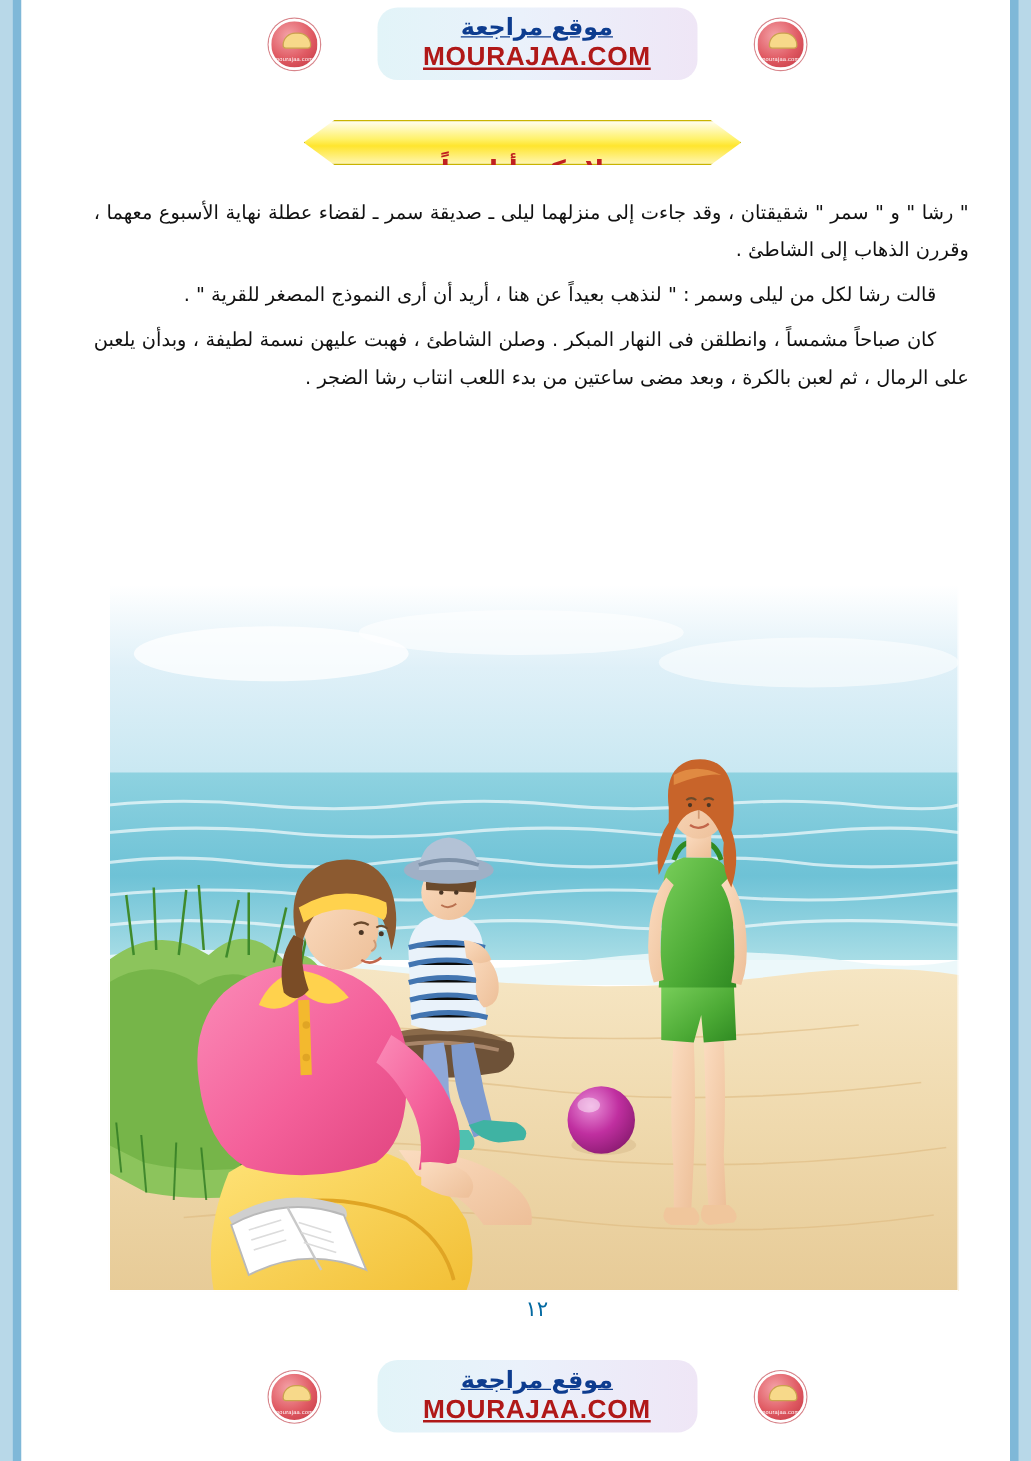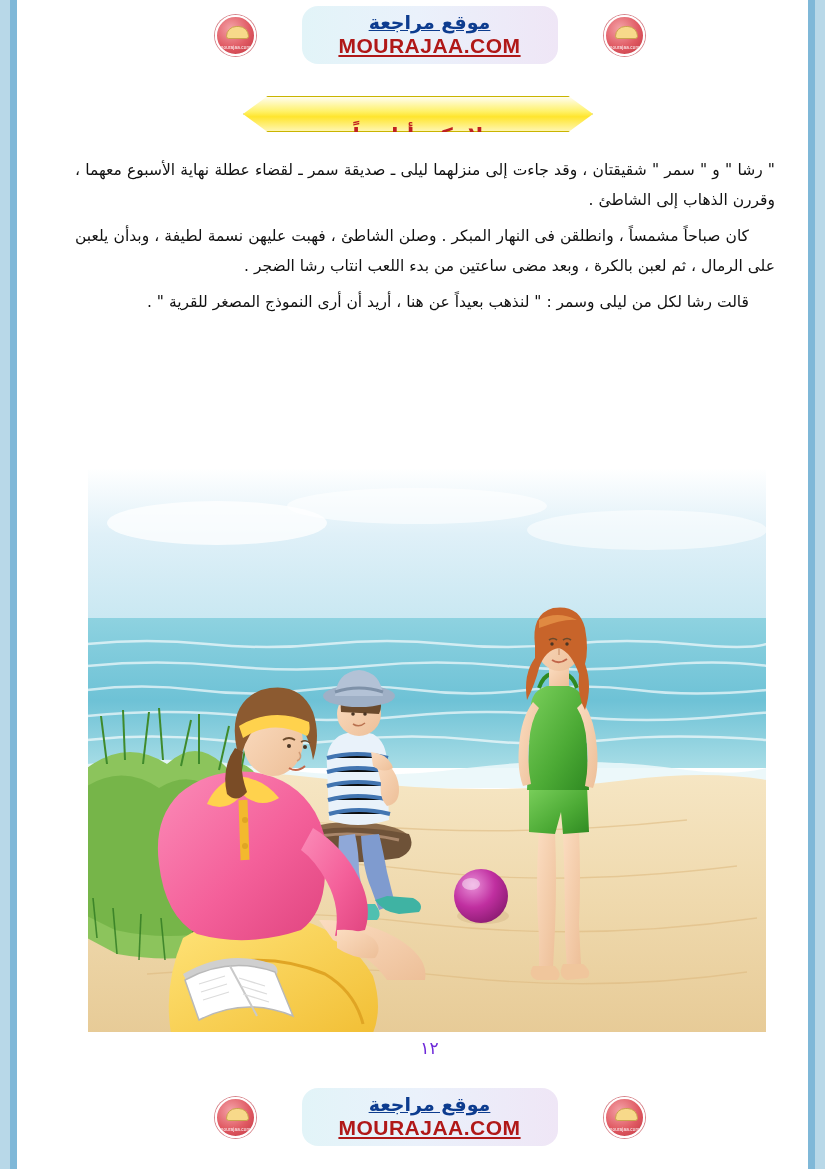--- a/index.html
+++ b/index.html
@@ -162,21 +162,21 @@
 
   
   .page-number {
     position: absolute;
     top: 1038px;
     left: 0;
     width: 745px;
     text-align: center;
     font-family: "DejaVu Sans", sans-serif;
     font-size: 17px;
-    color: #6d28d9;
+    color: #0369a1;
     direction: rtl;
   }
 </style>
 </head>
 <body>
 
 <div class="page-frame">
   <div class="page-inner">
 
     <div class="banner top">
@@ -195,22 +195,22 @@
     </div>
 
     <div class="title-wrap">
       <div class="ribbon">
         <span class="ribbon-text">لا تكن أنانيــاً</span>
       </div>
     </div>
 
     <div class="body-text">
       <p class="para no-indent">" رشا " و " سمر " شقيقتان ، وقد جاءت إلى منزلهما ليلى ـ صديقة سمر ـ لقضاء عطلة نهاية الأسبوع معهما ، وقررن الذهاب إلى الشاطئ .</p>
+      <p class="para">قالت رشا لكل من ليلى وسمر : " لنذهب بعيداً عن هنا ، أريد أن أرى النموذج المصغر للقرية " .</p>
       <p class="para">كان صباحاً مشمساً ، وانطلقن فى النهار المبكر . وصلن الشاطئ ، فهبت عليهن نسمة لطيفة ، وبدأن يلعبن على الرمال ، ثم لعبن بالكرة ، وبعد مضى ساعتين من بدء اللعب انتاب رشا الضجر .</p>
-      <p class="para">قالت رشا لكل من ليلى وسمر : " لنذهب بعيداً عن هنا ، أريد أن أرى النموذج المصغر للقرية " .</p>
     </div>
 
     <div class="illustration">
       <svg class="ill-svg" width="680" height="565" viewBox="0 0 680 565" xmlns="http://www.w3.org/2000/svg">
         <defs>
           <linearGradient id="skyG" x1="0" y1="0" x2="0" y2="1">
             <stop offset="0%" stop-color="#ffffff"></stop>
             <stop offset="35%" stop-color="#dff0f8"></stop>
             <stop offset="100%" stop-color="#bfe4ef"></stop>
           </linearGradient>

